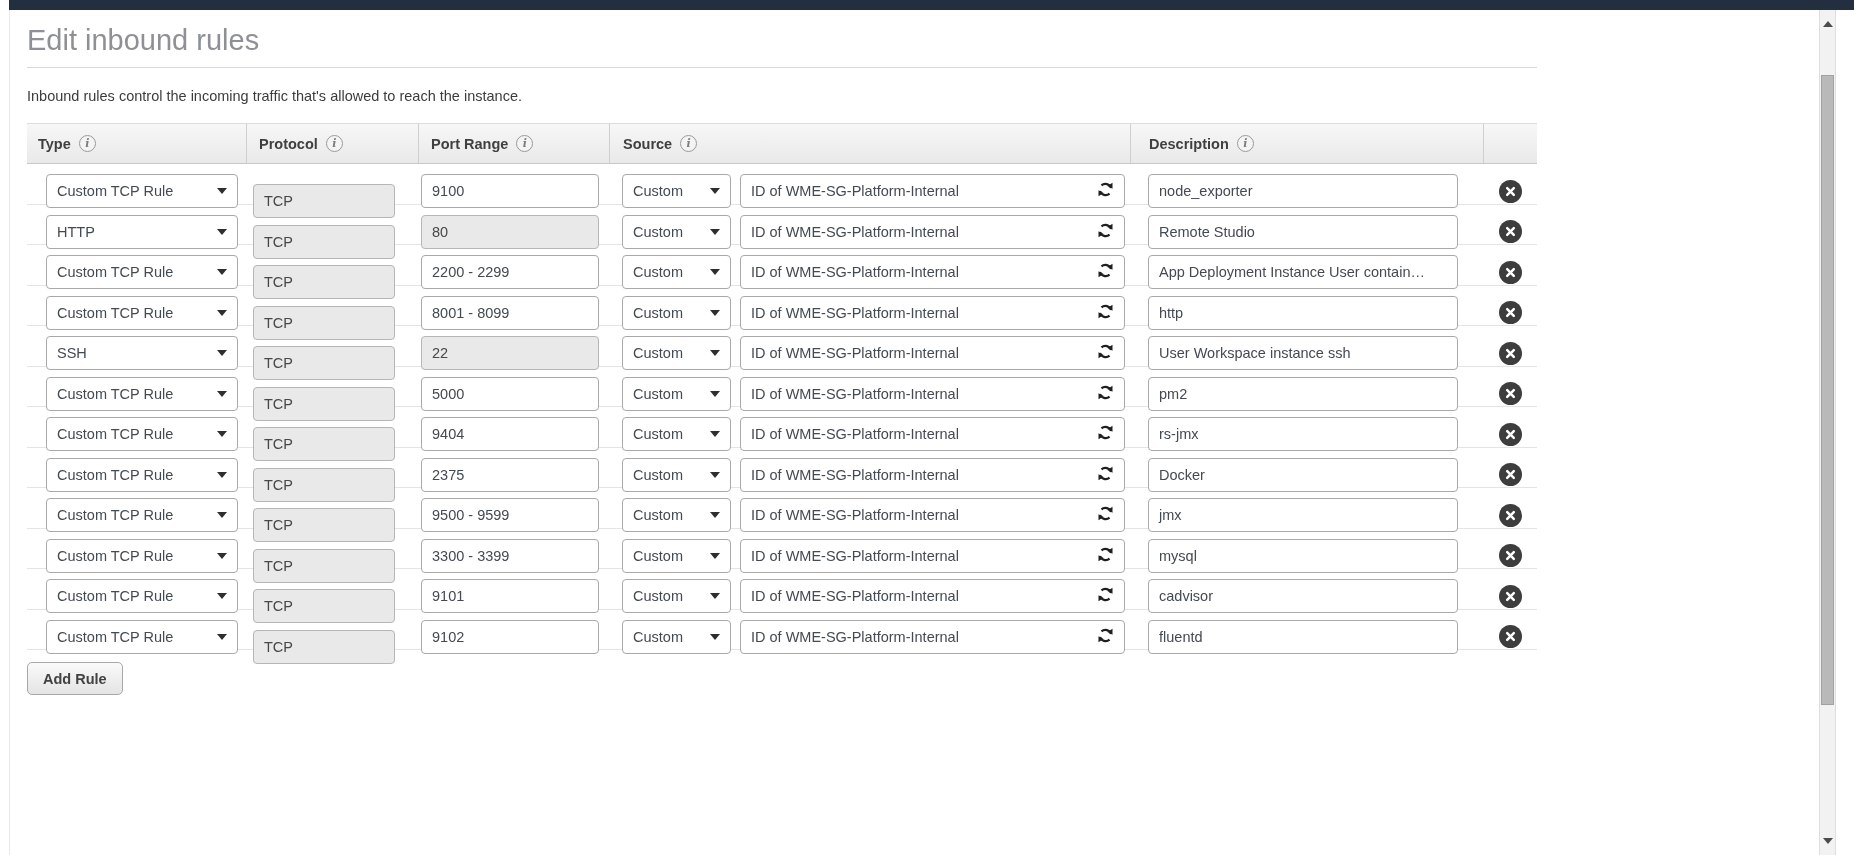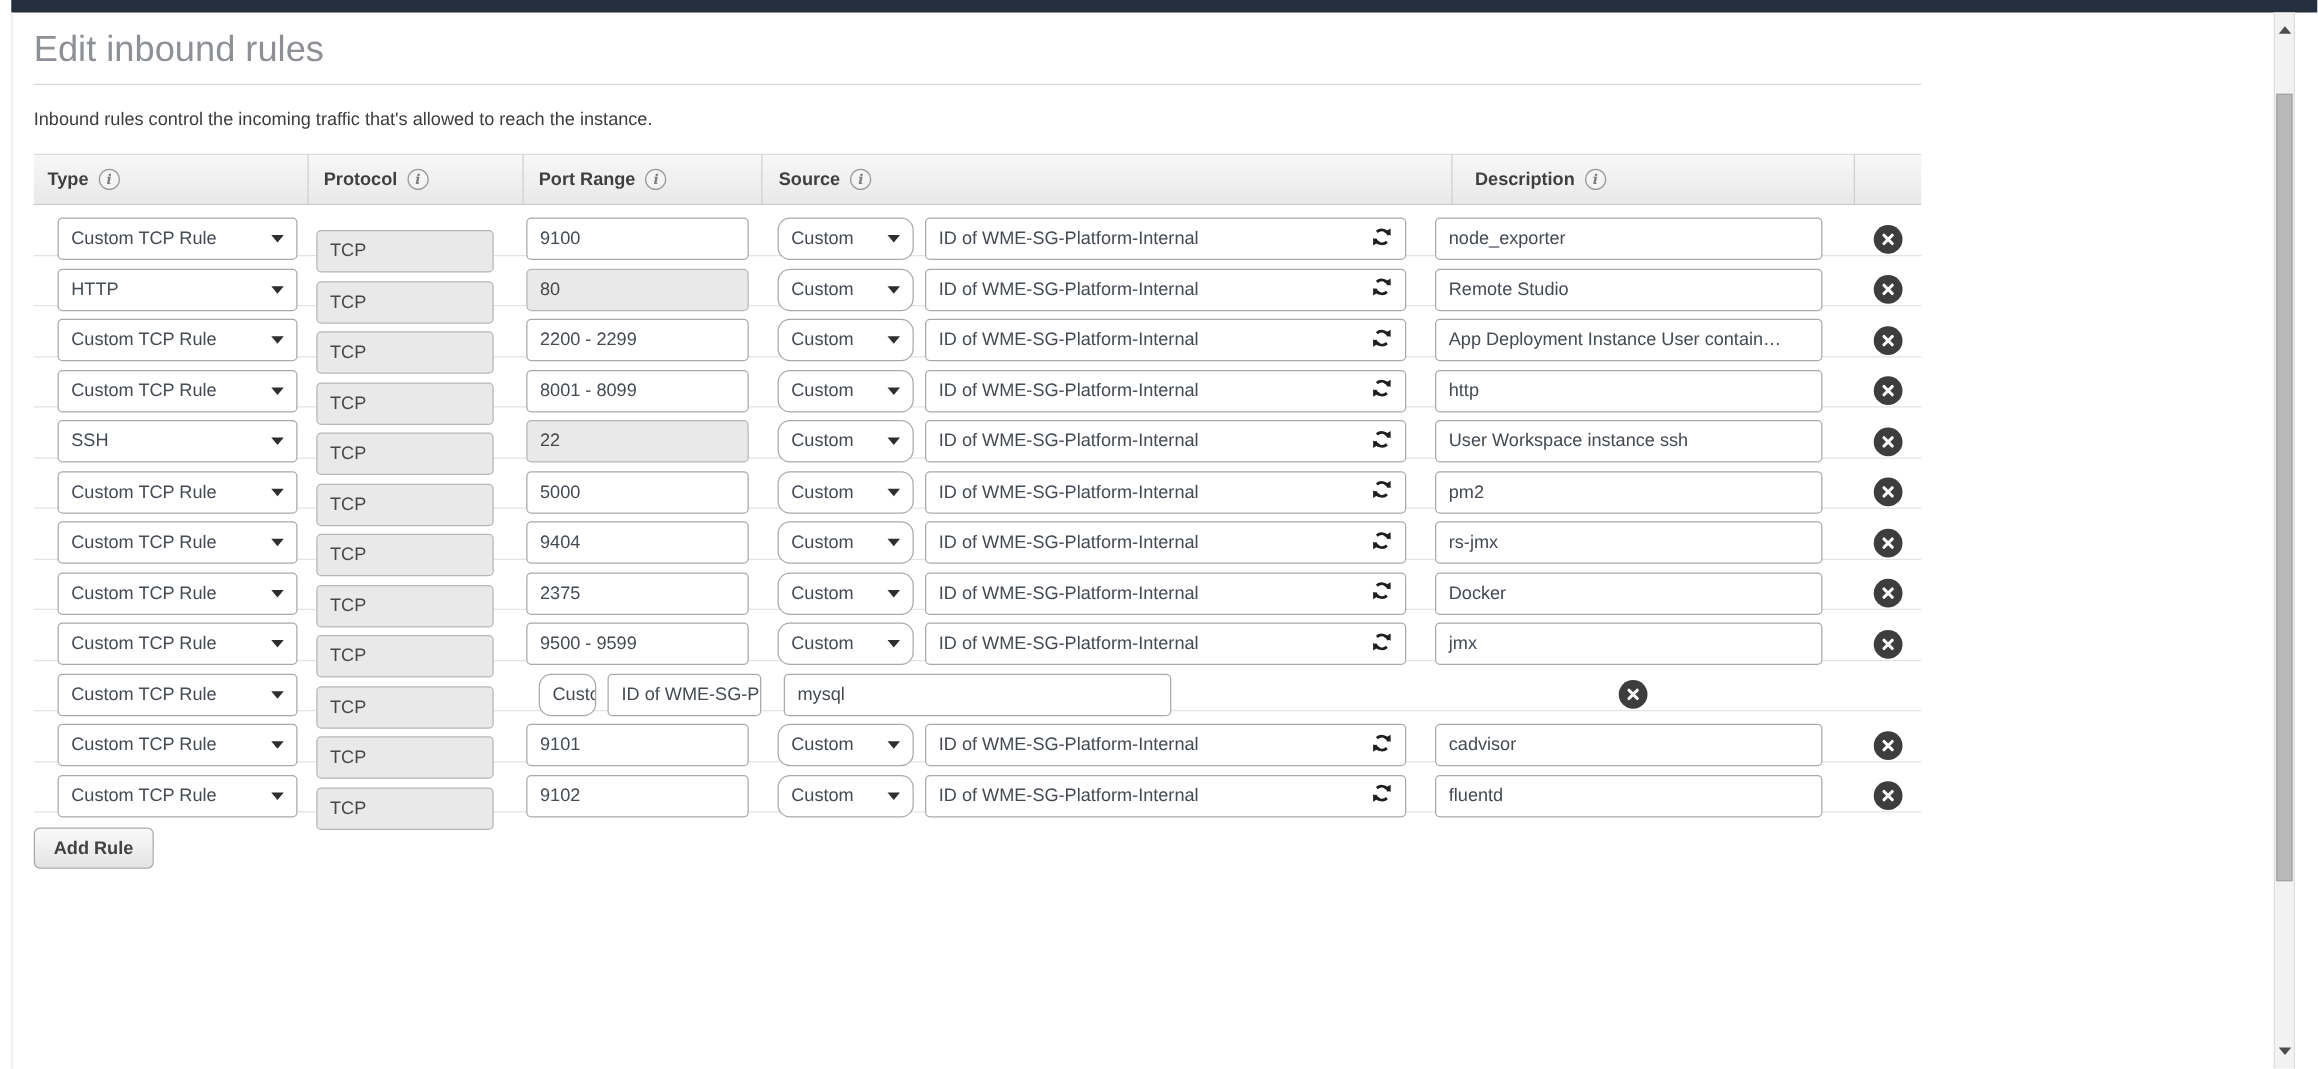--- a/index.html
+++ b/index.html
@@ -26,21 +26,21 @@
     background:linear-gradient(#f7f7f7,#e9e9e9);
     border-top:1px solid #dcdcdc;
     border-bottom:1px solid #c9c9c9;
   }
   .header-cell { display:flex; align-items:center; gap:8px; height:100%; font-size:14.5px; font-weight:bold; color:#3f3f3f; }
   .header-cell + .header-cell { border-left:1px solid #cfcfcf; }
   .hc-type { padding-left:11px; }
   .hc-protocol { padding-left:12px; }
   .hc-port { padding-left:12px; }
   .hc-source { padding-left:13px; }
-  .hc-desc { padding-left:18px;margin-left:31px; }
+  .hc-desc { padding-left:18px; }
 
   .info-icon {
     width:17px; height:17px; border-radius:50%;
     border:1px solid #9a9a9a; color:#7d7d7d; background:#f4f4f4;
     display:inline-flex; align-items:center; justify-content:center;
     font-family:"DejaVu Serif", serif; font-style:italic; font-weight:bold; font-size:11px;
     flex:0 0 auto;
   }
 
   .rule-row { height:40.5px; border-bottom:1px solid #e4e4e4; }
@@ -52,21 +52,21 @@
   }
   .field.disabled { background:#e9e9e9; border-color:#b6b6b6; color:#474747; }
 
   .select { justify-content:space-between; cursor:pointer; }
   .caret { width:0; height:0; border-left:5px solid transparent; border-right:5px solid transparent; border-top:6px solid #2e2e2e; margin-left:8px; flex:0 0 auto; }
 
   .type-select   { width:192px; margin-left:19px; }
   .proto-input   { width:142px; margin-left:7px;margin-top:20px; }
   .port-input    { width:178px; margin-left:3px; }
   .source-cell   { display:flex; align-items:center; padding-left:13px; gap:9px; }
-  .source-select { width:109px;border-radius:10px; }
+  .source-select { width:109px; }
   .source-input  { width:385px; justify-content:space-between; }
   .desc-input    { width:310px; margin-left:18px; }
   .delete-cell   { display:flex; justify-content:center; }
 
   .refresh-icon { flex:0 0 auto; margin-left:8px; cursor:pointer; }
 
   .delete-btn {
     width:23px; height:23px; border-radius:50%; background:#3d3d3d;
     display:flex; align-items:center; justify-content:center; cursor:pointer;
   }
@@ -566,20 +566,25 @@
       <div class="field select type-select">
         <span>Custom TCP Rule</span>
         <span class="caret"></span>
       </div>
     </div>
     <div>
       <div class="field disabled proto-input">
         <span>TCP</span>
       </div>
     </div>
+    <div>
+      <div class="field port-input">
+        <span>3300 - 3399</span>
+      </div>
+    </div>
     <div class="source-cell">
       <div class="field select source-select">
         <span>Custom</span>
         <span class="caret"></span>
       </div>
       <div class="field source-input">
         <span>ID of WME-SG-Platform-Internal</span>
         <span class="refresh-icon">
           <svg width="17" height="17" viewBox="0 0 16 16">
             <path d="M13.2 6.6 A5.6 5.6 0 0 0 4.2 4.2" fill="none" stroke="#1f1f1f" stroke-width="2.1"></path>

